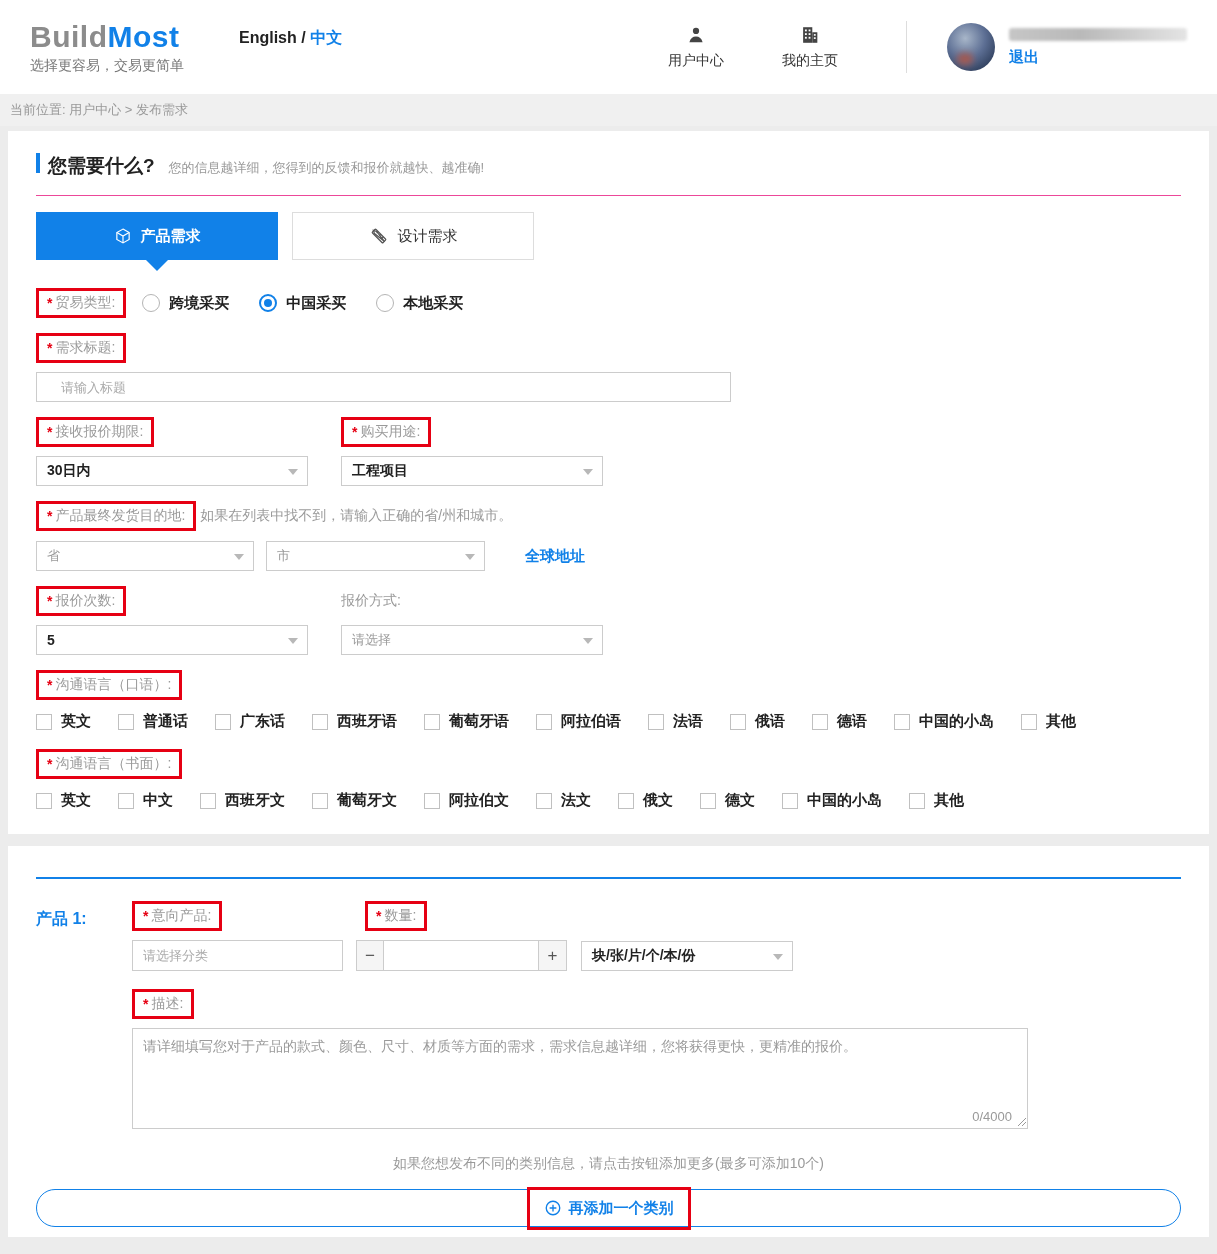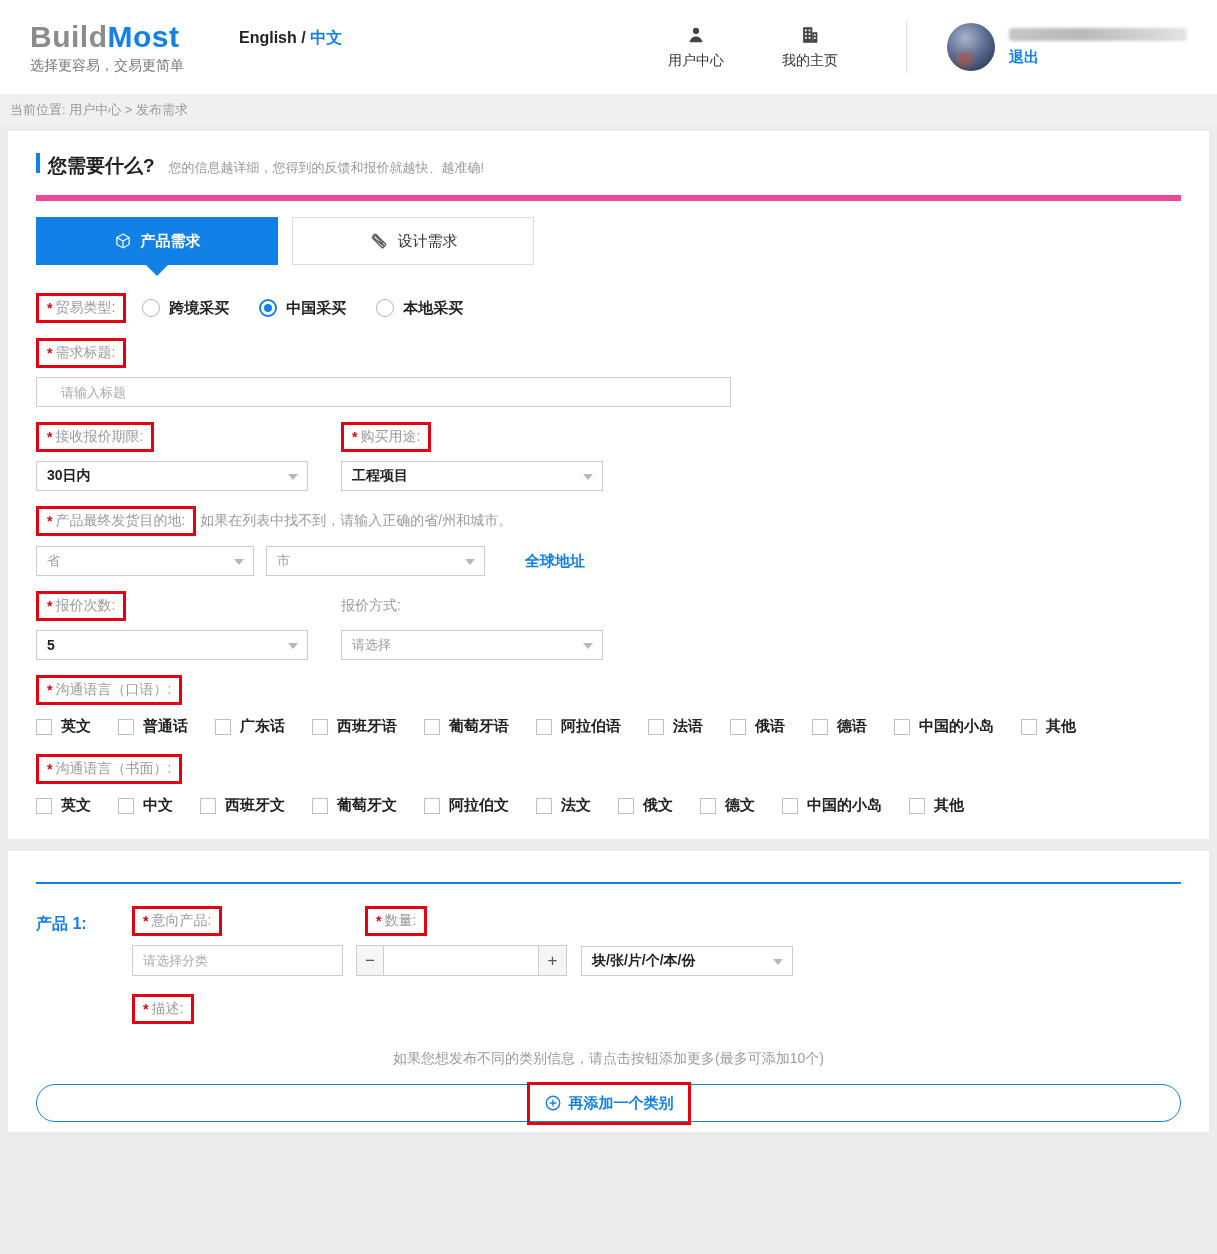--- a/index.html
+++ b/index.html
@@ -33,21 +33,21 @@
   .logout { color:#1181e8; font-size:15px; font-weight:bold; cursor:pointer; }
   
   .breadcrumb { height:32px; line-height:32px; background:#f0f0f0; color:#999; font-size:13px; padding:0 10px; }
   
   .wrap { padding:5px 8px 0; }
   .panel { background:#fff; }
   .panel1 { padding:16px 28px 24px; }
   .panel2 { padding:18px 28px 10px; margin-top:12px; }
   
   .intro { display:flex; align-items:baseline; gap:14px; padding:6px 0 16px 12px;
-           border-bottom:6px solid #ec4899; position:relative; }
+           border-bottom:1px solid #ec4899; position:relative; }
   .intro::before { content:""; position:absolute; left:0; top:6px; width:4px; height:20px; background:#1181e8; }
   .intro h1 { font-size:19px; font-weight:bold; color:#222; }
   .intro .sub { font-size:13px; color:#999; }
   
   .tabs { display:flex; gap:14px; margin-top:16px; }
   .tab { width:242px; height:48px; display:flex; align-items:center; justify-content:center; gap:9px;
          font-size:15px; cursor:pointer; }
   .tab-active { background:#1181e8; color:#fff; position:relative; font-weight:bold; }
   .tab-active::after { content:""; position:absolute; left:50%; bottom:-11px; transform:translateX(-50%);
     border:11px solid transparent; border-top:11px solid #1181e8; border-bottom:0; }
@@ -441,20 +441,25 @@
             <span class="caret"></span>
           </div>
         </div>
 
         <div style="margin-top:18px;">
           <span class="anno">
             <span class="req">*</span>
             <span class="flabel">描述:</span>
           </span>
         </div>
+        <div class="descwrap">
+          <textarea class="descarea" placeholder="请详细填写您对于产品的款式、颜色、尺寸、材质等方面的需求，需求信息越详细，您将获得更快，更精准的报价。" style=""></textarea>
+          <span class="counter">0/4000</span>
+          <span class="grip"></span>
+        </div>
       </div>
     </div>
 
     <div class="addhint">如果您想发布不同的类别信息，请点击按钮添加更多(最多可添加10个)</div>
 
     <div class="pill">
       <span class="pill-anno">
         <span class="icon">
           <svg width="18" height="18" viewBox="0 0 24 24" fill="none" stroke="#1181e8" stroke-width="1.8">
             <circle cx="12" cy="12" r="9"></circle>

